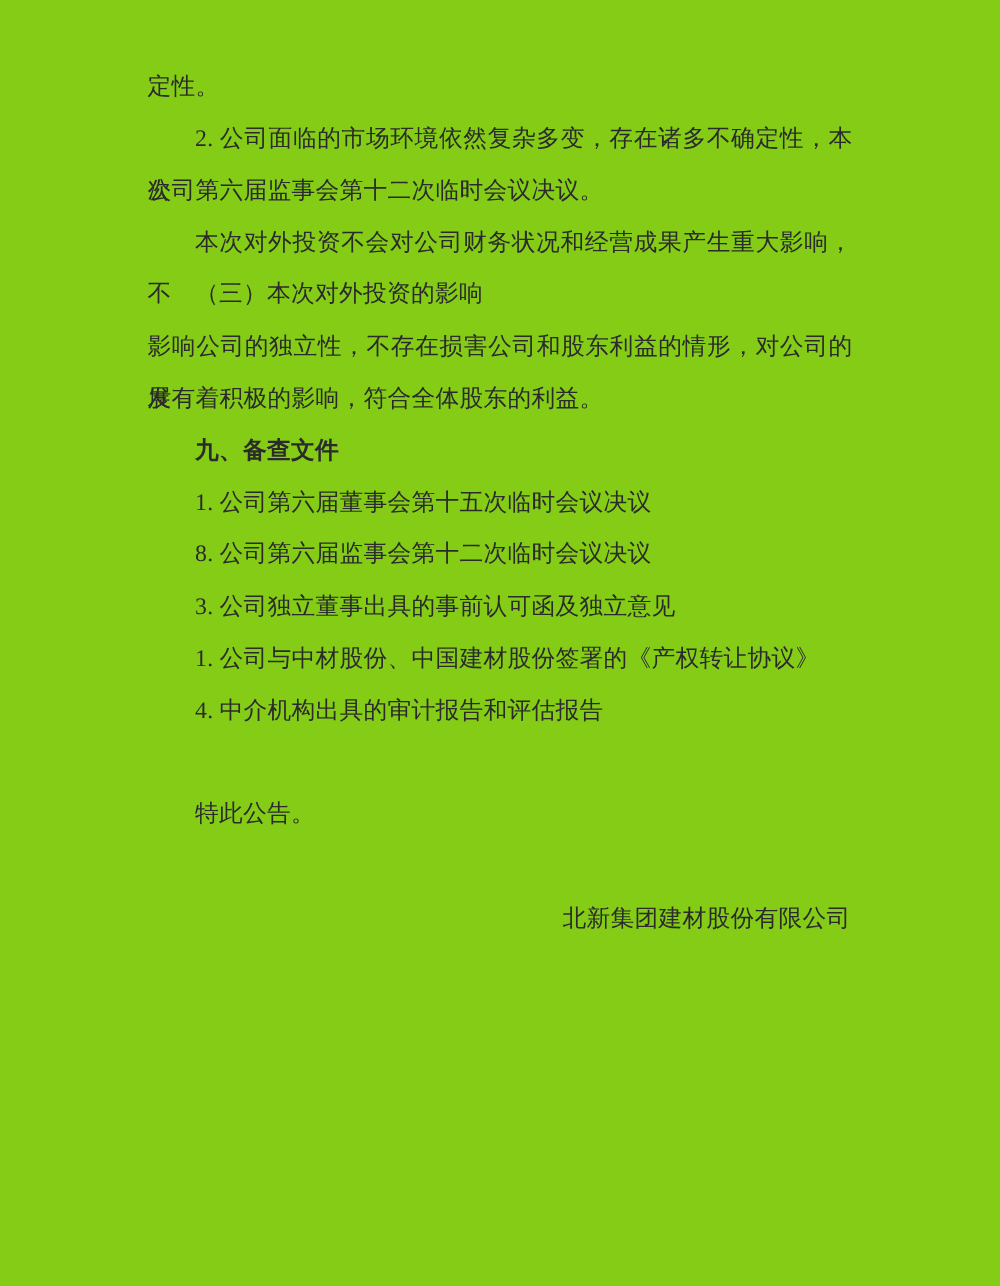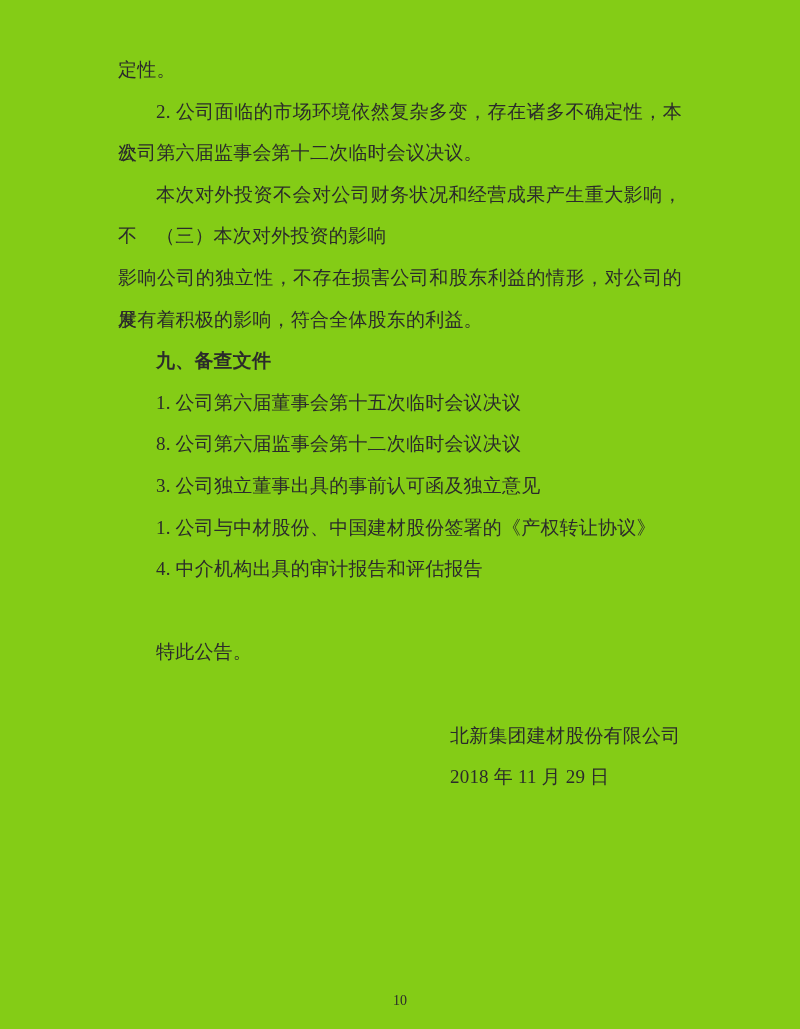--- a/index.html
+++ b/index.html
@@ -76,17 +76,15 @@
     <div class="line indent">1. 公司第六届董事会第十五次临时会议决议</div>
     <div class="line indent">8. 公司第六届监事会第十二次临时会议决议</div>
     <div class="line indent">3. 公司独立董事出具的事前认可函及独立意见</div>
     <div class="line indent">1. 公司与中材股份、中国建材股份签署的《产权转让协议》</div>
     <div class="line indent">4. 中介机构出具的审计报告和评估报告</div>
     <div class="line spacer"></div>
     <div class="line indent">特此公告。</div>
     <div class="line spacer"></div>
     <div class="signature">
       <div class="line">北新集团建材股份有限公司</div>
-      <div class="line">2018 年 11 月 29 日</div>
     </div>
   </div>
-  <div class="page-number">10</div>
 </div>
 
 </body></html>

